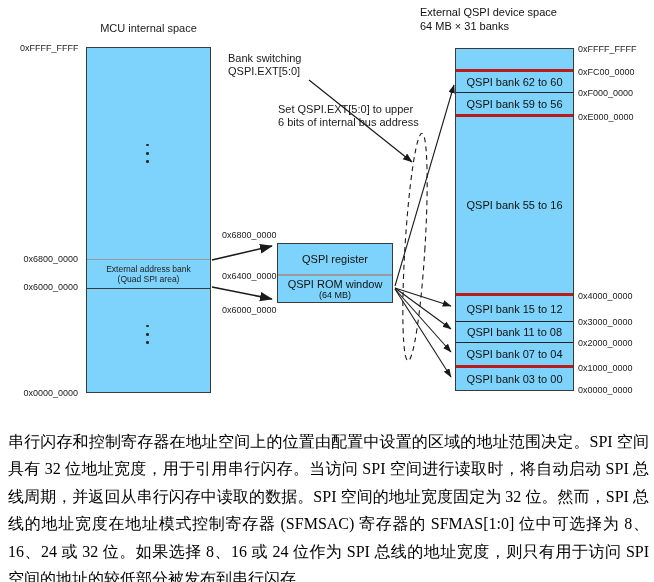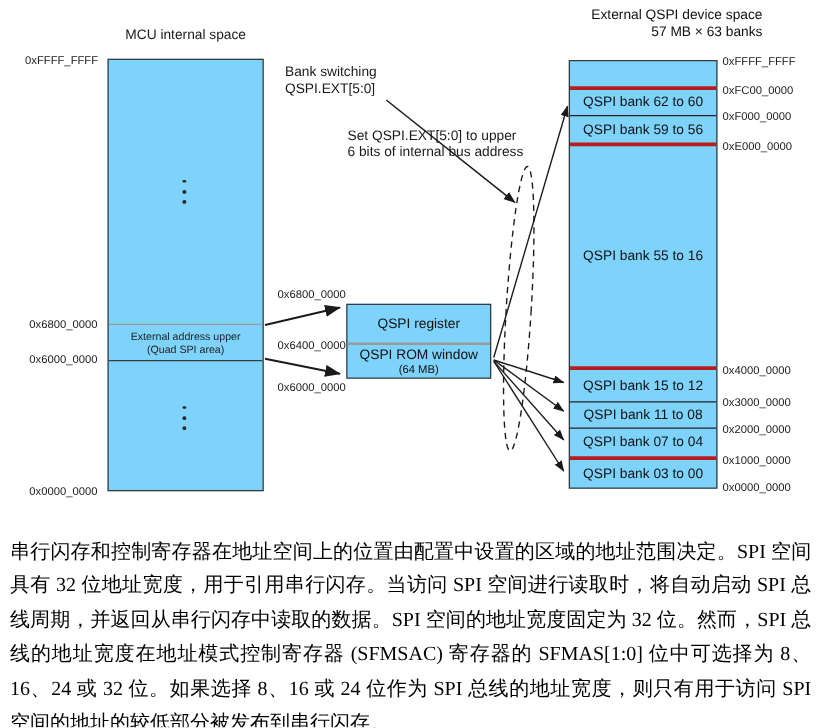--- a/index.html
+++ b/index.html
@@ -20,37 +20,37 @@
   
   .qspi-top{height:30px;display:flex;align-items:center;justify-content:center;font-size:11px;}
   .qspi-bot{height:28px;border-top:2px solid #9a9a9a;display:flex;flex-direction:column;
             align-items:center;justify-content:center;box-sizing:border-box;}
   .qspi-bot .l1{font-size:11px;line-height:12px;}
   .qspi-bot .l2{font-size:9px;line-height:10px;}
   
   .seg{display:flex;align-items:center;justify-content:center;font-size:11px;box-sizing:border-box;}
   .bb-g{border-bottom:3px solid #b91c1c;}
   .bb-k{border-bottom:1px solid #222222;}
-  .rp-title{position:absolute;text-align:right;font-size:11px;line-height:13.5px;white-space:nowrap;}
+  .rp-title{position:absolute;text-align:left;font-size:11px;line-height:13.5px;white-space:nowrap;}
   .ann{position:absolute;font-size:11px;line-height:13px;white-space:nowrap;color:#1a1a1a;}
   svg.overlay{position:absolute;left:0;top:0;pointer-events:none;}
   
   .para{position:absolute;left:8px;top:428px;width:641px;font-family:"Liberation Serif",serif;
         font-size:16px;line-height:27.4px;text-align:justify;color:#000;}
 </style>
 </head>
 <body>
 
 <div id="page">
 
   <div class="cap center" style="left:86px;top:22px;width:125px;">MCU internal space</div>
 
   <div class="box" style="left:86px;top:47px;width:125px;height:346px;">
     <div class="ext-band" style="top:211px;height:28px;">
-      <div>External address upper</div>
+      <div>External address bank</div>
       <div>(Quad SPI area)</div>
     </div>
     <div class="vdots" style="left:59px;top:93px;">
         <i></i>
         <i></i>
         <i></i>
       </div>
     <div class="vdots" style="left:59px;top:274px;">
         <i></i>
         <i></i>
@@ -80,21 +80,21 @@
       <div class="l1">QSPI ROM window</div>
       <div class="l2">(64 MB)</div>
     </div>
   </div>
   <div class="lbl" style="left:222px;top:230px;">0x6800_0000</div>
   <div class="lbl" style="left:222px;top:271px;">0x6400_0000</div>
   <div class="lbl" style="left:222px;top:305px;">0x6000_0000</div>
 
   <div class="rp-title" style="left:420px;top:6px;width:190px;">
     <div>External QSPI device space</div>
-    <div>57 MB × 63 banks</div>
+    <div>64 MB × 31 banks</div>
   </div>
 
   <div class="box" style="left:455px;top:48px;width:119px;height:343px;">
     <div class="seg bb-g" style="height:23px;"></div>
     <div class="seg bb-k" style="height:21px;">QSPI bank 62 to 60</div>
     <div class="seg bb-g" style="height:24px;">QSPI bank 59 to 56</div>
     <div class="seg bb-g" style="height:179px;">QSPI bank 55 to 16</div>
     <div class="seg bb-k" style="height:26px;">QSPI bank 15 to 12</div>
     <div class="seg bb-k" style="height:21px;">QSPI bank 11 to 08</div>
     <div class="seg bb-g" style="height:25px;">QSPI bank 07 to 04</div>

